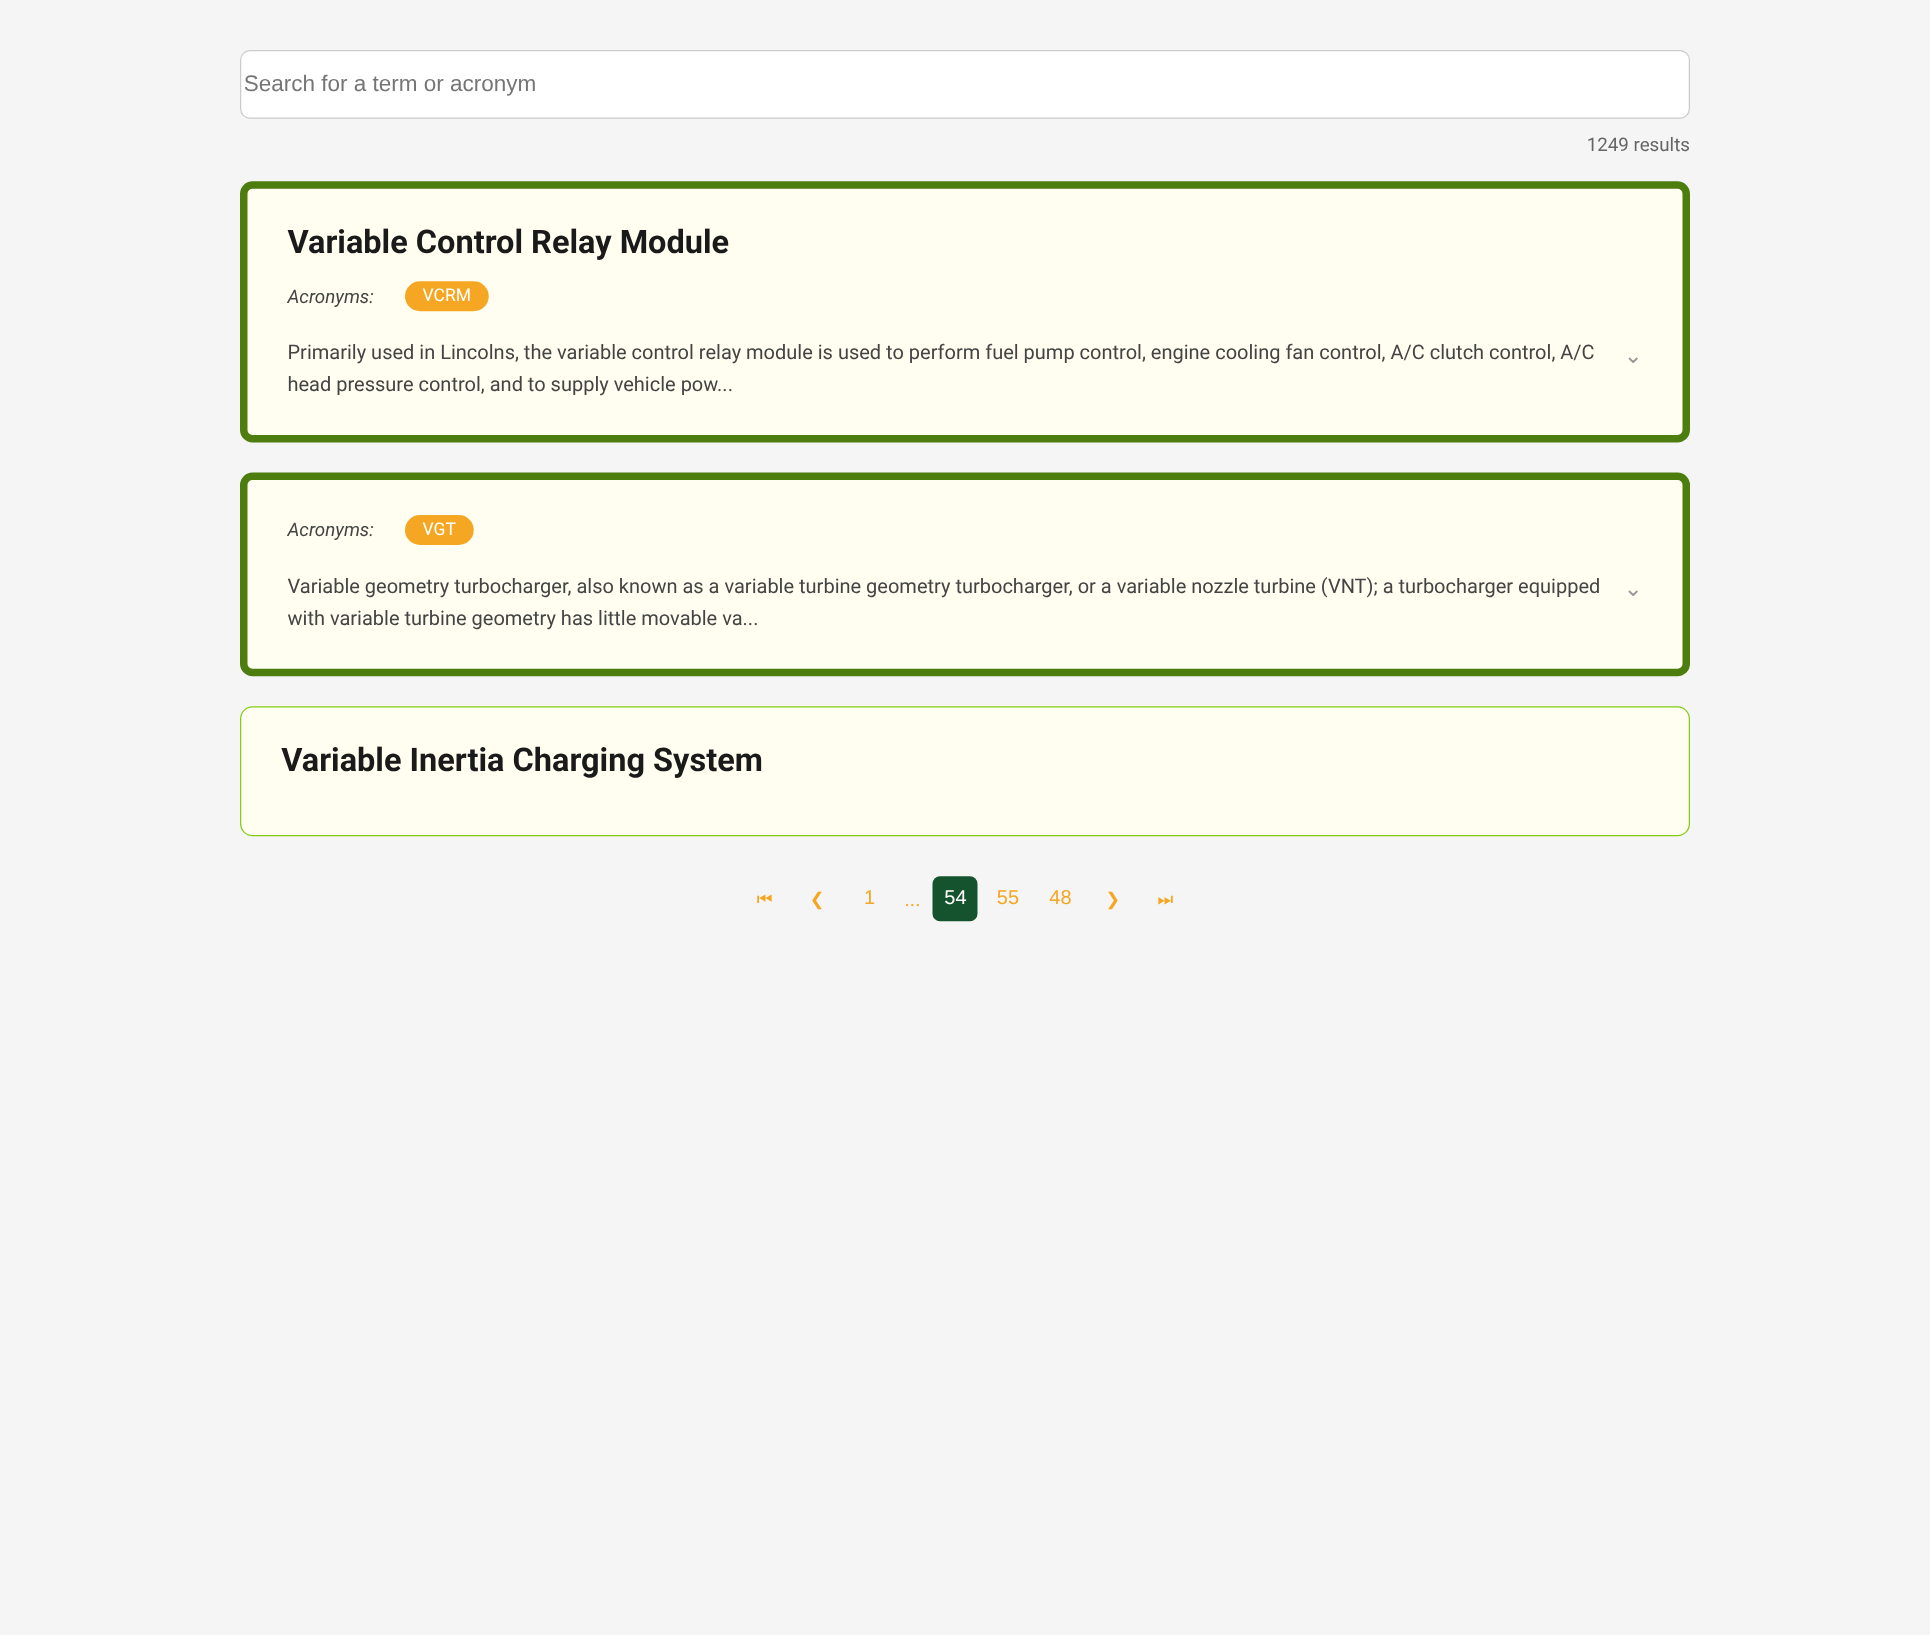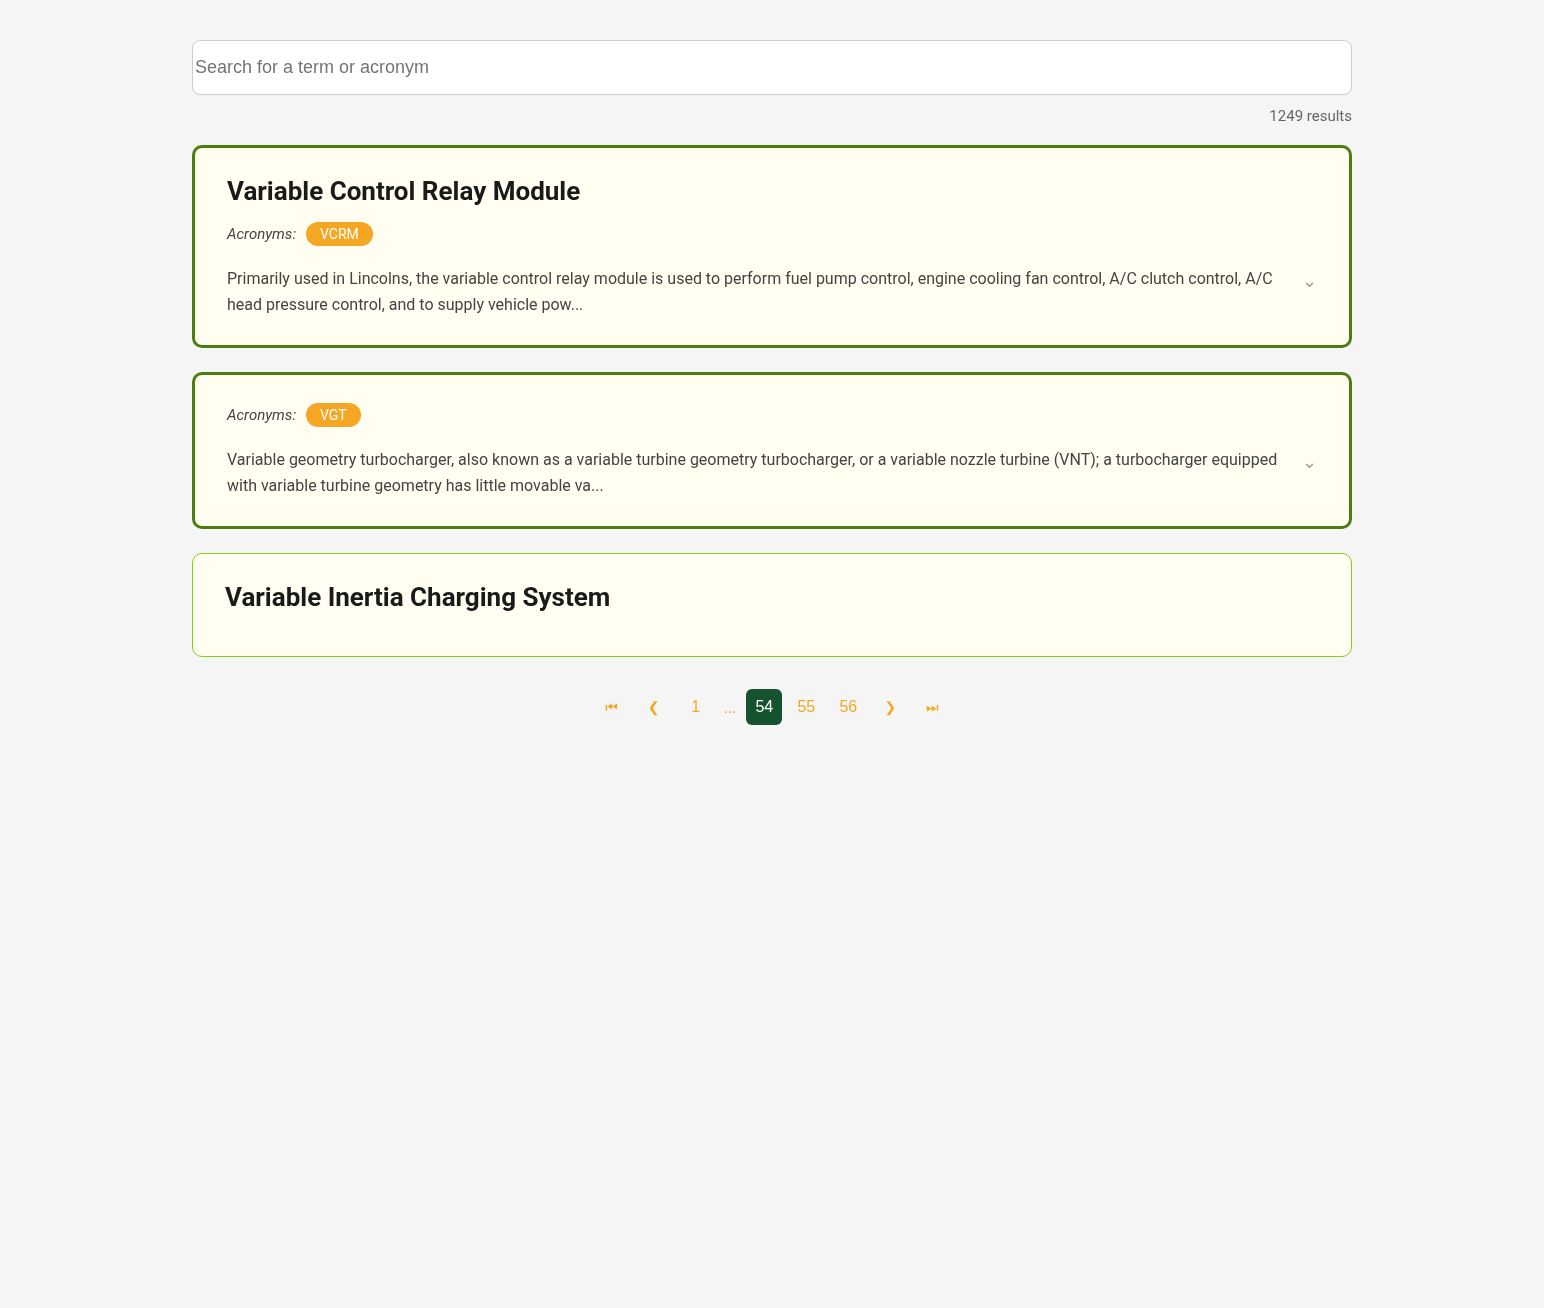--- a/index.html
+++ b/index.html
@@ -39,37 +39,37 @@
 
     .results-count {
       text-align: right;
       color: #666;
       font-size: 15px;
       margin-bottom: 20px;
     }
 
     .card {
       background: #fffef0;
-      border: 3px solid #4d7c0f;
+      border: 6px solid #4d7c0f;
       border-radius: 10px;
       padding: 28px 32px;
       margin-bottom: 24px;
     }
 
     .card-title {
       font-size: 26px;
       font-weight: 700;
       color: #1a1a1a;
       margin-bottom: 16px;
     }
 
     .acronyms-row {
       display: flex;
       align-items: center;
-      gap: 10px;
+      gap: 25px;
       margin-bottom: 20px;
       text-align: center;
     }
 
     .acronyms-label {
       font-style: italic;
       font-size: 15px;
       color: #444;
     }
 
@@ -210,21 +210,21 @@
       <span class="nav-icon">⏮</span>
     </button>
     <button class="page-btn">
       <span class="nav-icon">❮</span>
     </button>
 
     <button class="page-number">1</button>
     <span class="page-ellipsis">...</span>
     <button class="page-number active">54</button>
     <button class="page-number">55</button>
-    <button class="page-number">56</button>
+    <button class="page-number">48</button>
 
     <button class="page-btn">
       <span class="nav-icon">❯</span>
     </button>
     <button class="page-btn">
       <span class="nav-icon">⏭</span>
     </button>
   </div>
 
 </div>

